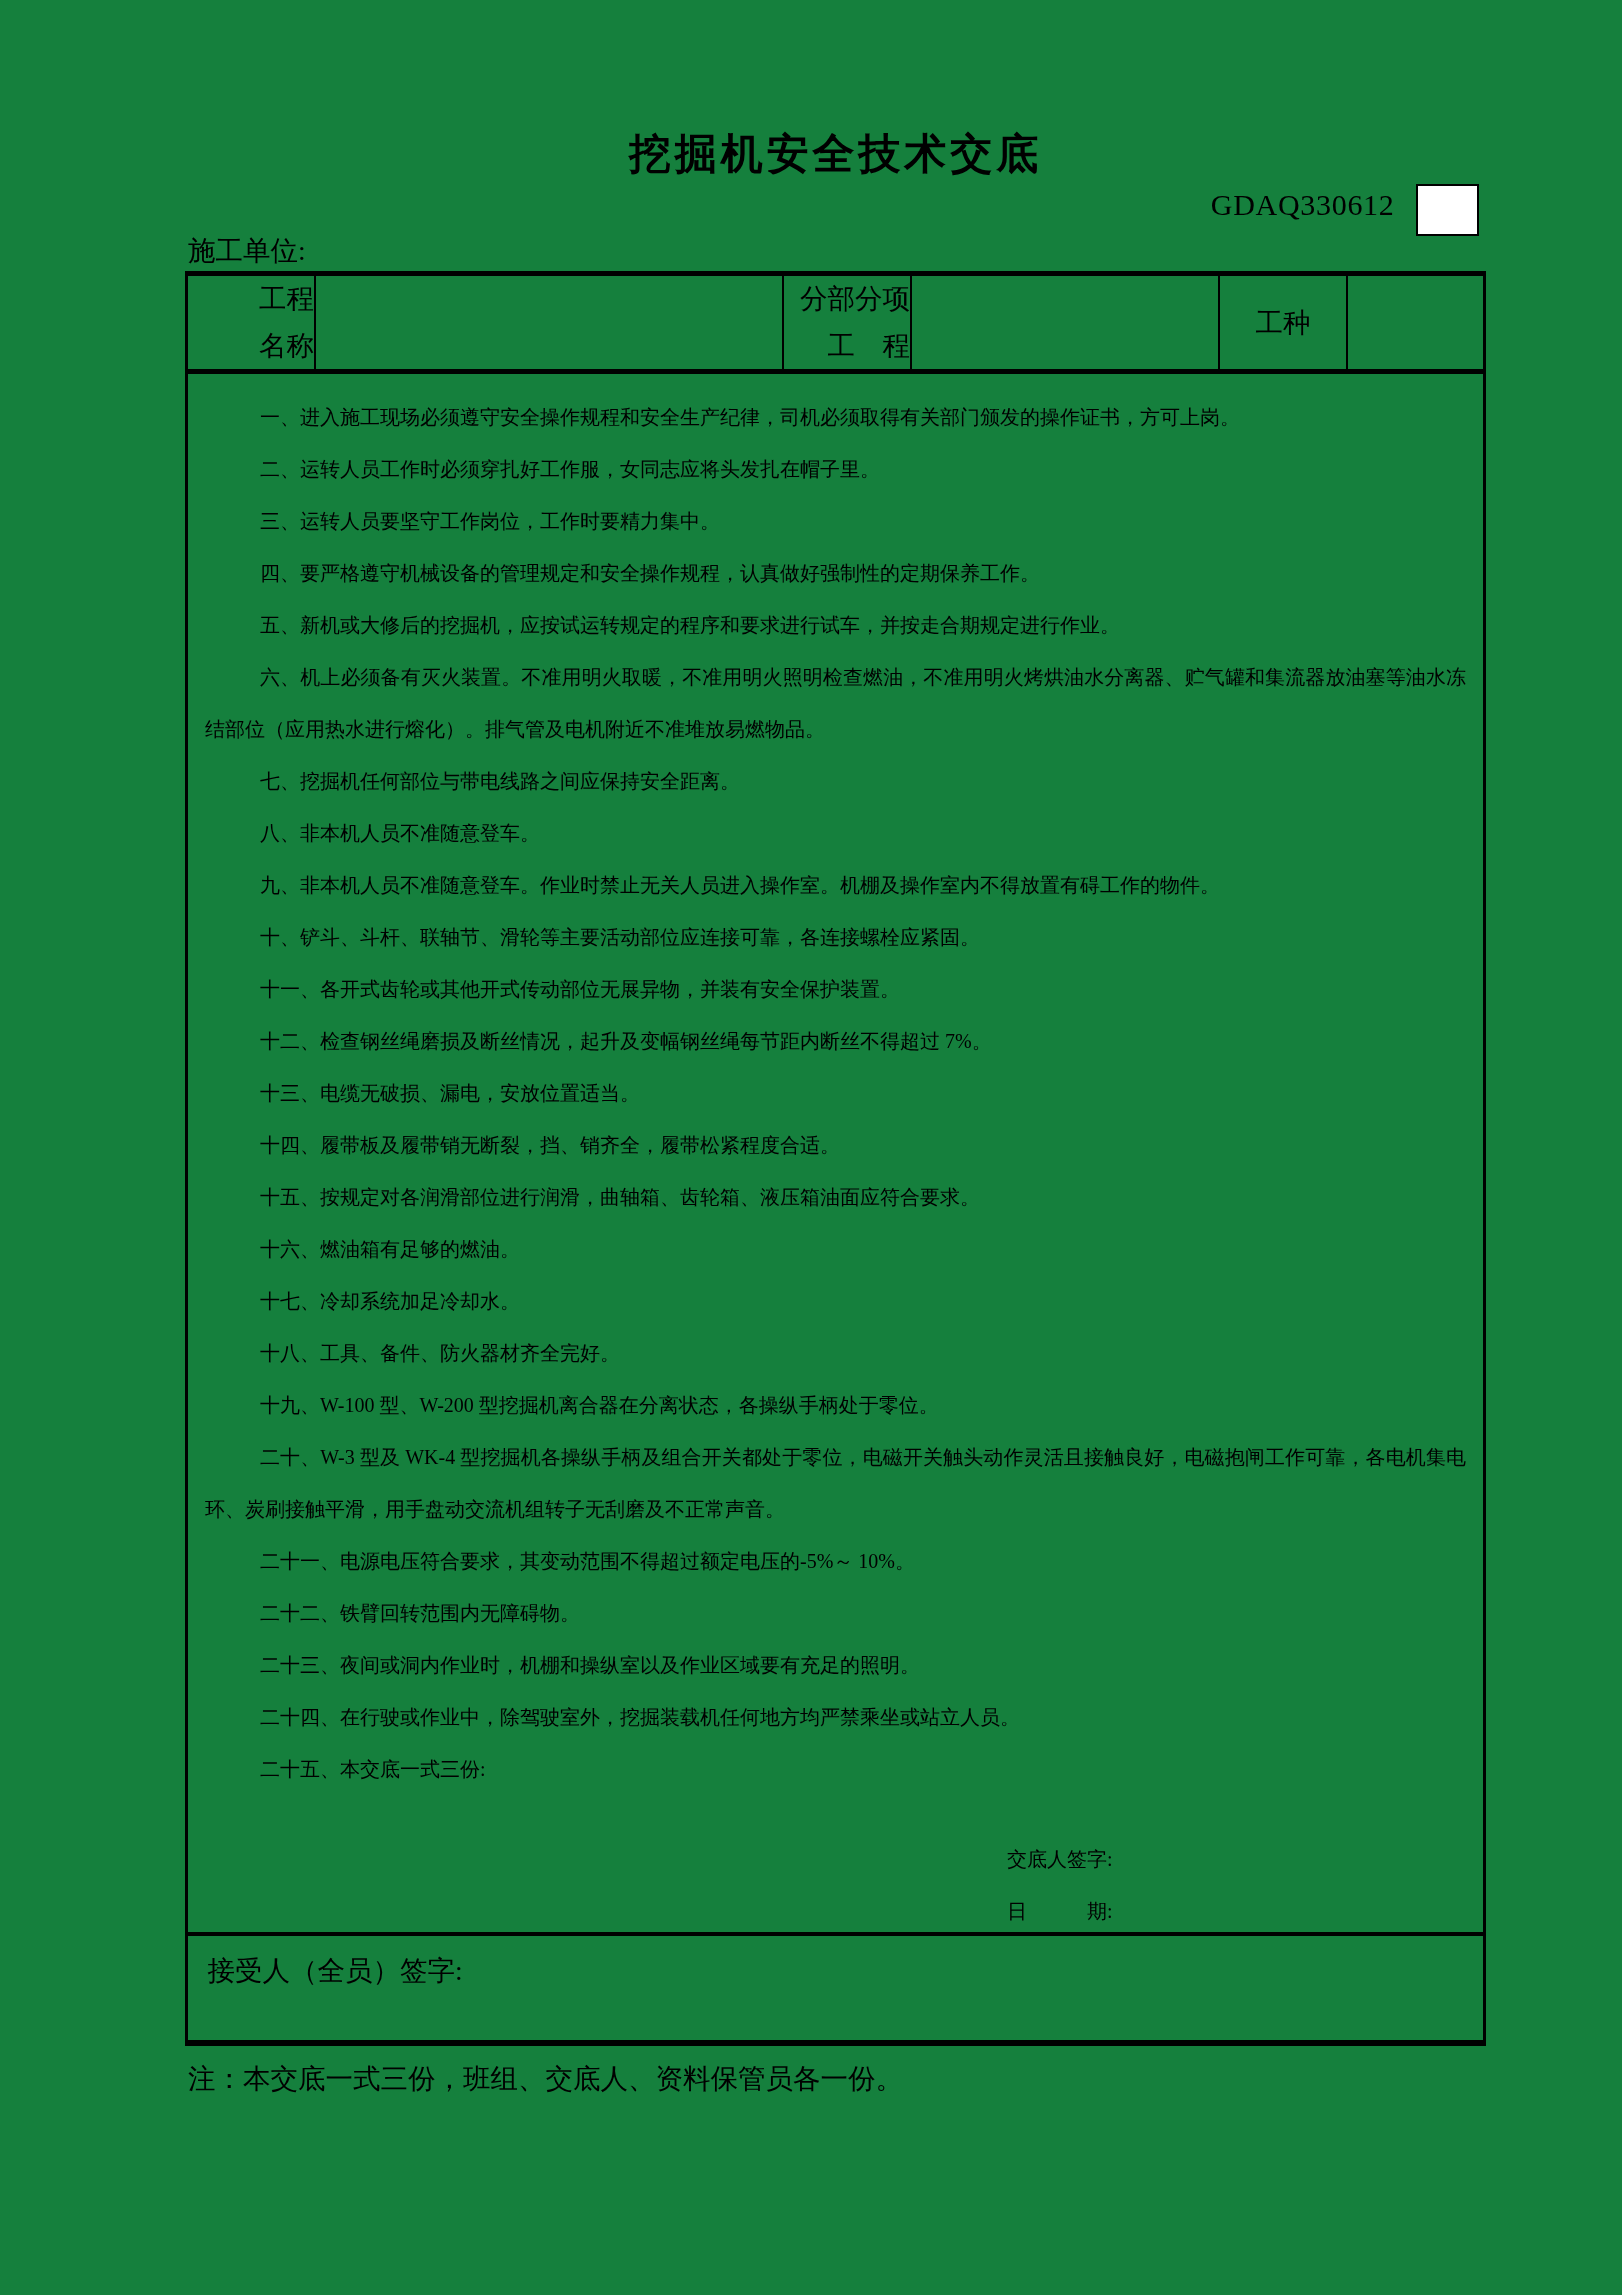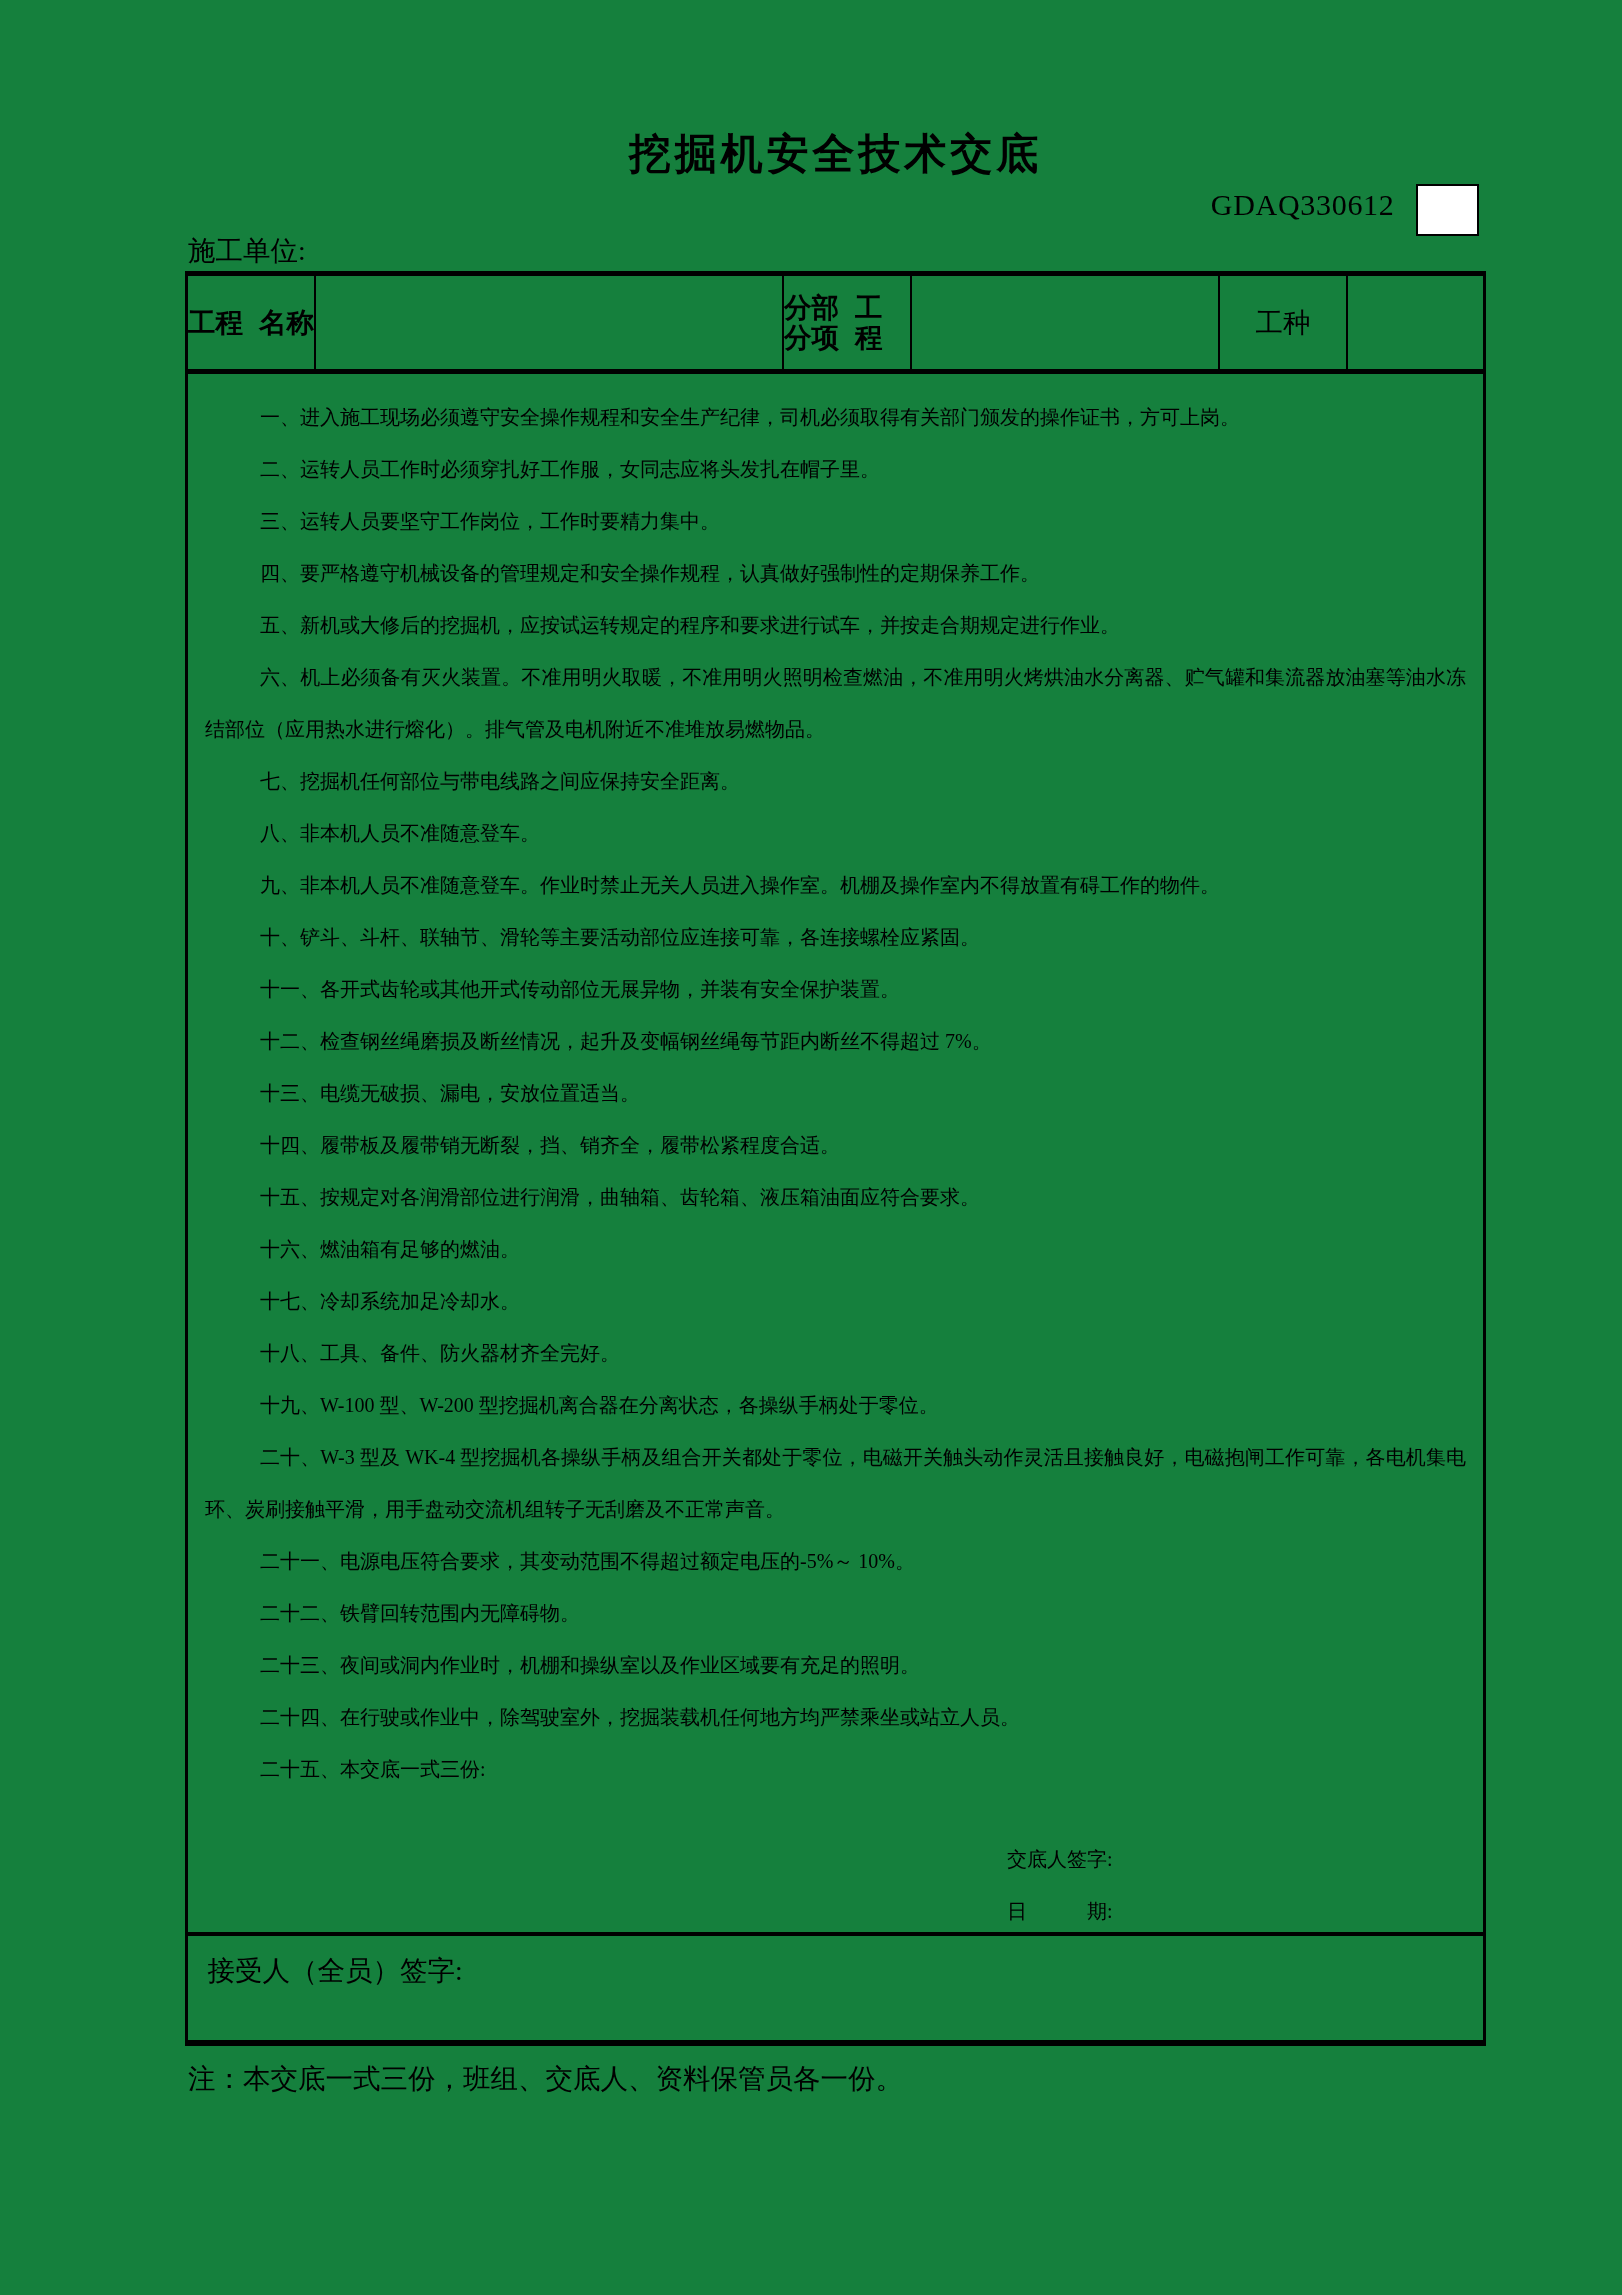--- a/index.html
+++ b/index.html
@@ -51,25 +51,24 @@
     border-bottom:5.2px solid #000;
     box-sizing:border-box;
   }
   .hc {
     border-right:2px solid #000;
     box-sizing:border-box;
     font-size:27.5px;
     overflow:hidden;
   }
   .hc.label2 {
-    display:flex; flex-direction:row;
-    justify-content:space-between; align-items:center;
+    display:flex; flex-direction:column;
+    justify-content:space-between; align-items:flex-end;
     padding:7.9px 0;
     line-height:30px;
-    font-weight:bold;
   }
   .hc.center1 {
     display:flex; align-items:center; justify-content:center;
   }
   .c1 { width:128px; }
   .c2 { width:468px; }
   .c3 { width:128px; }
   .c4 { width:308px; }
   .c5 { width:128px; }
   .c6 { flex:1; border-right:none; }

